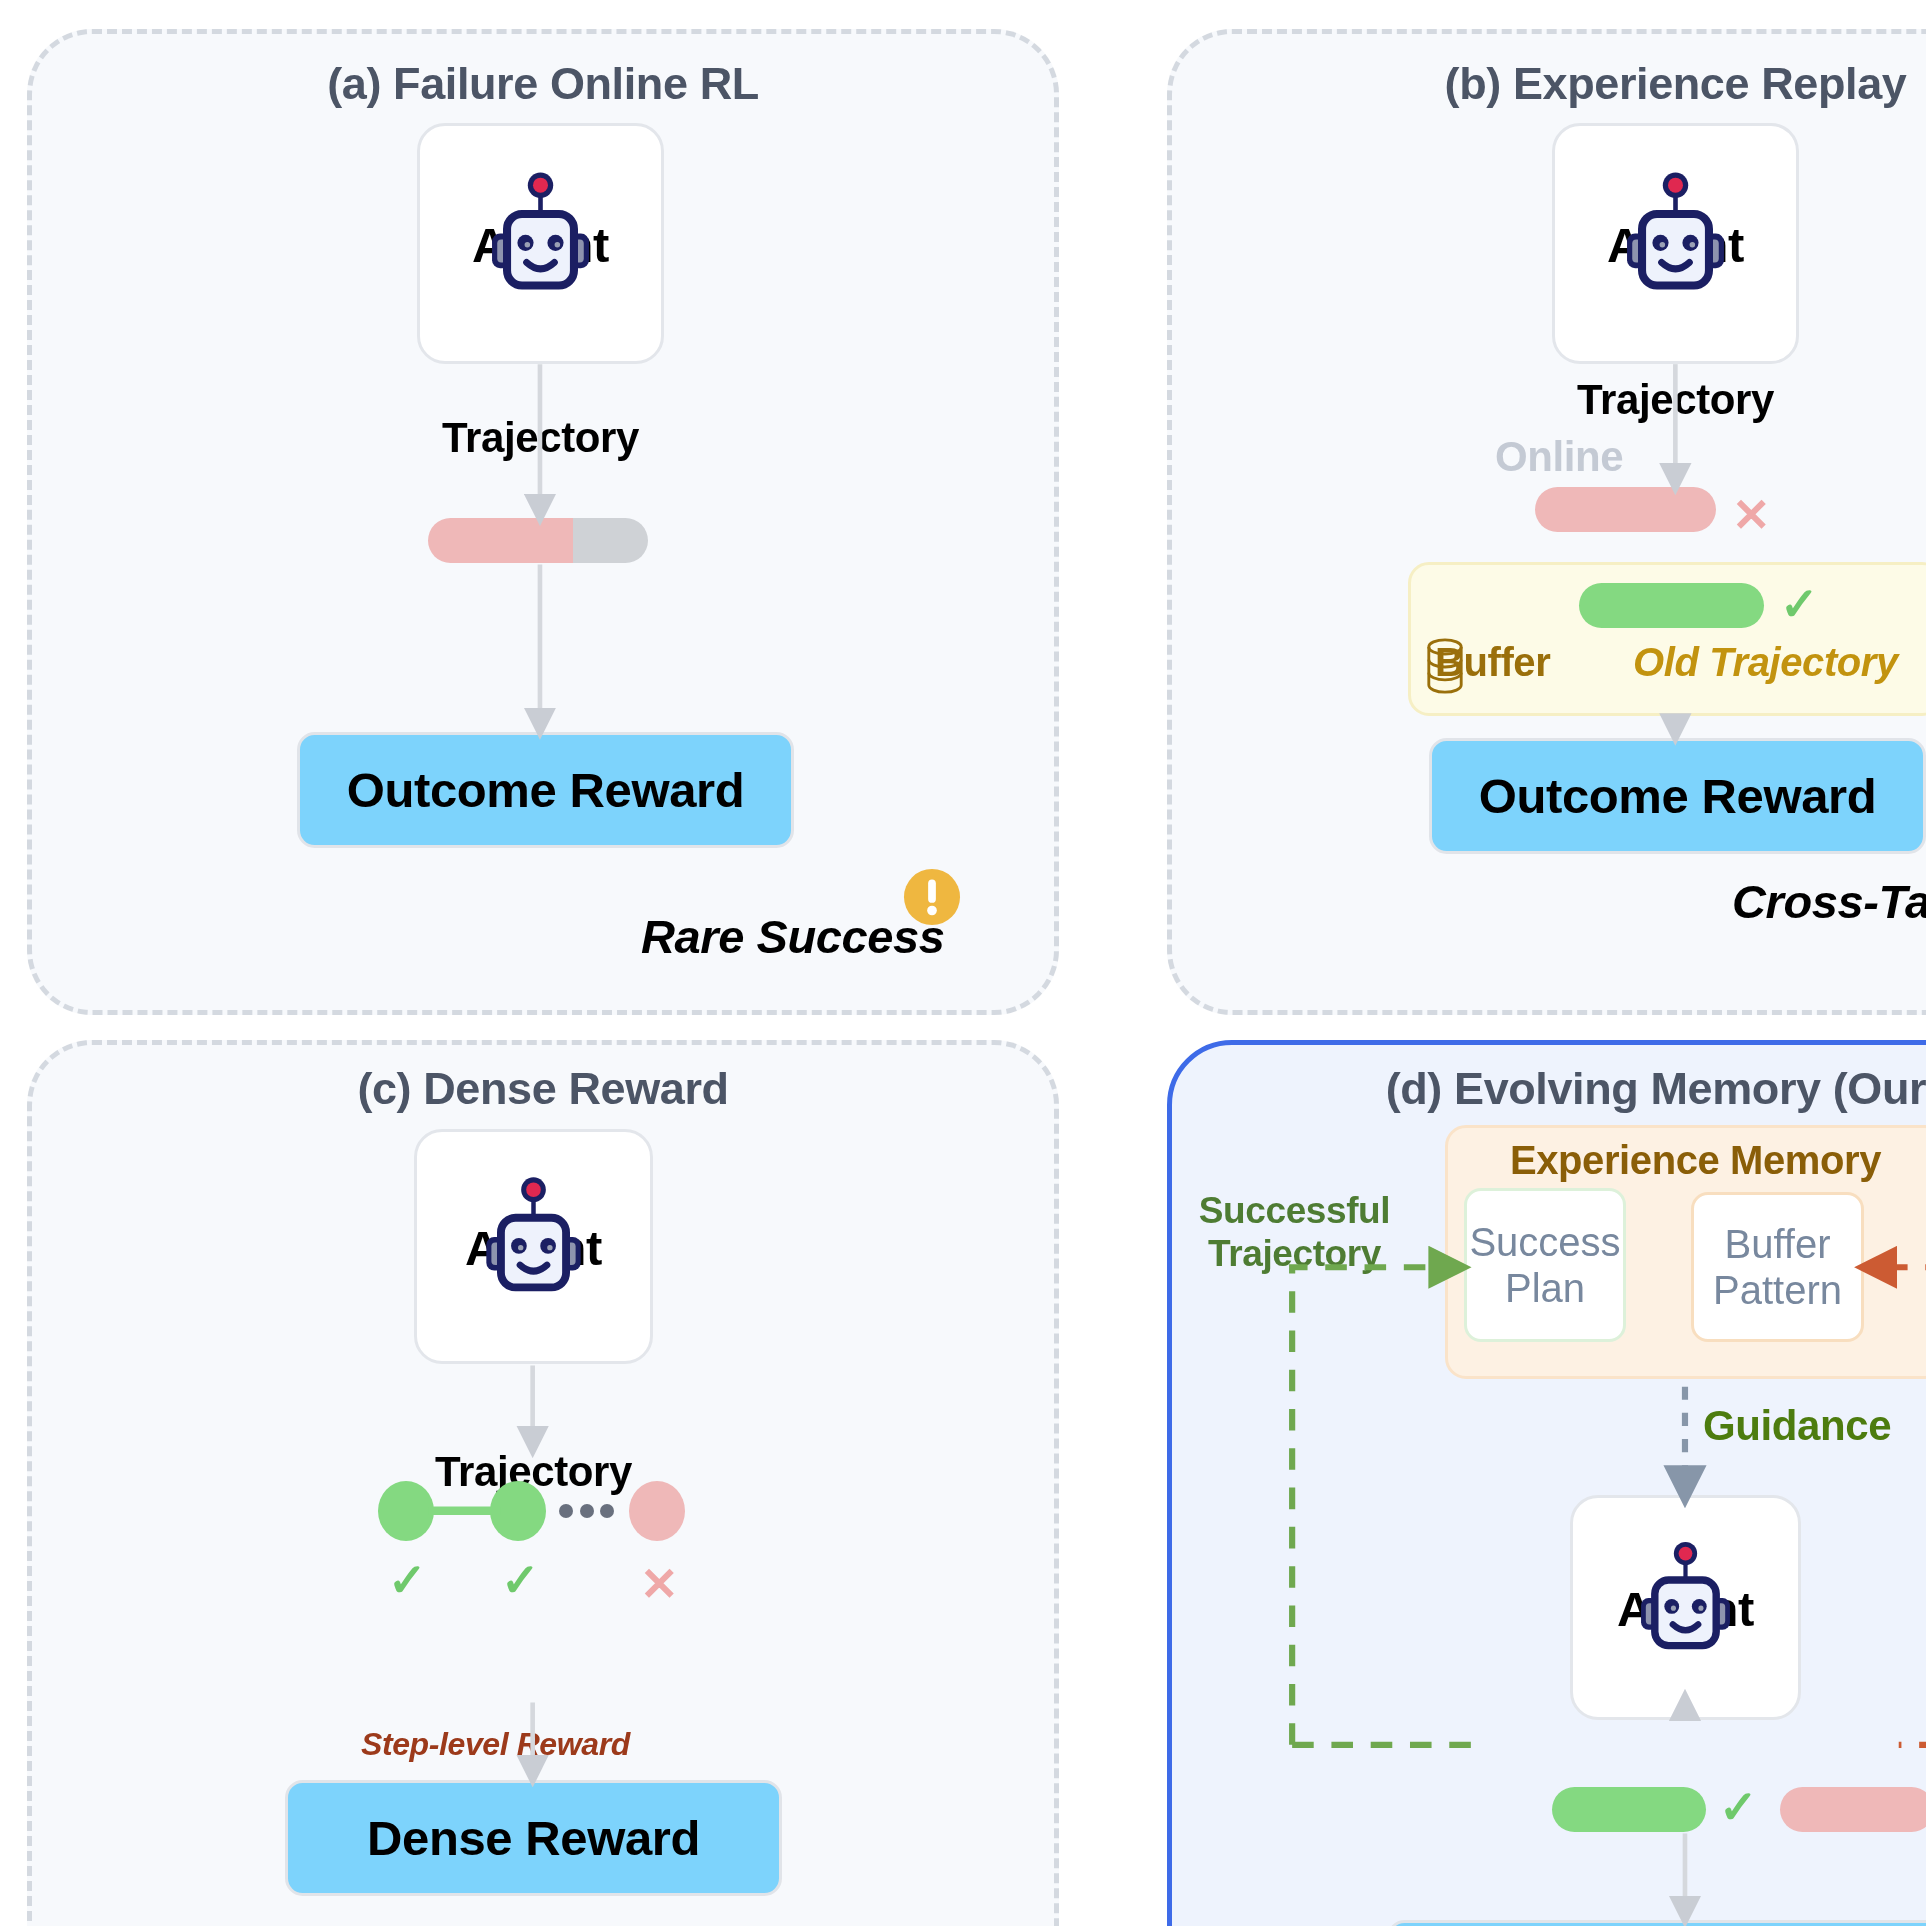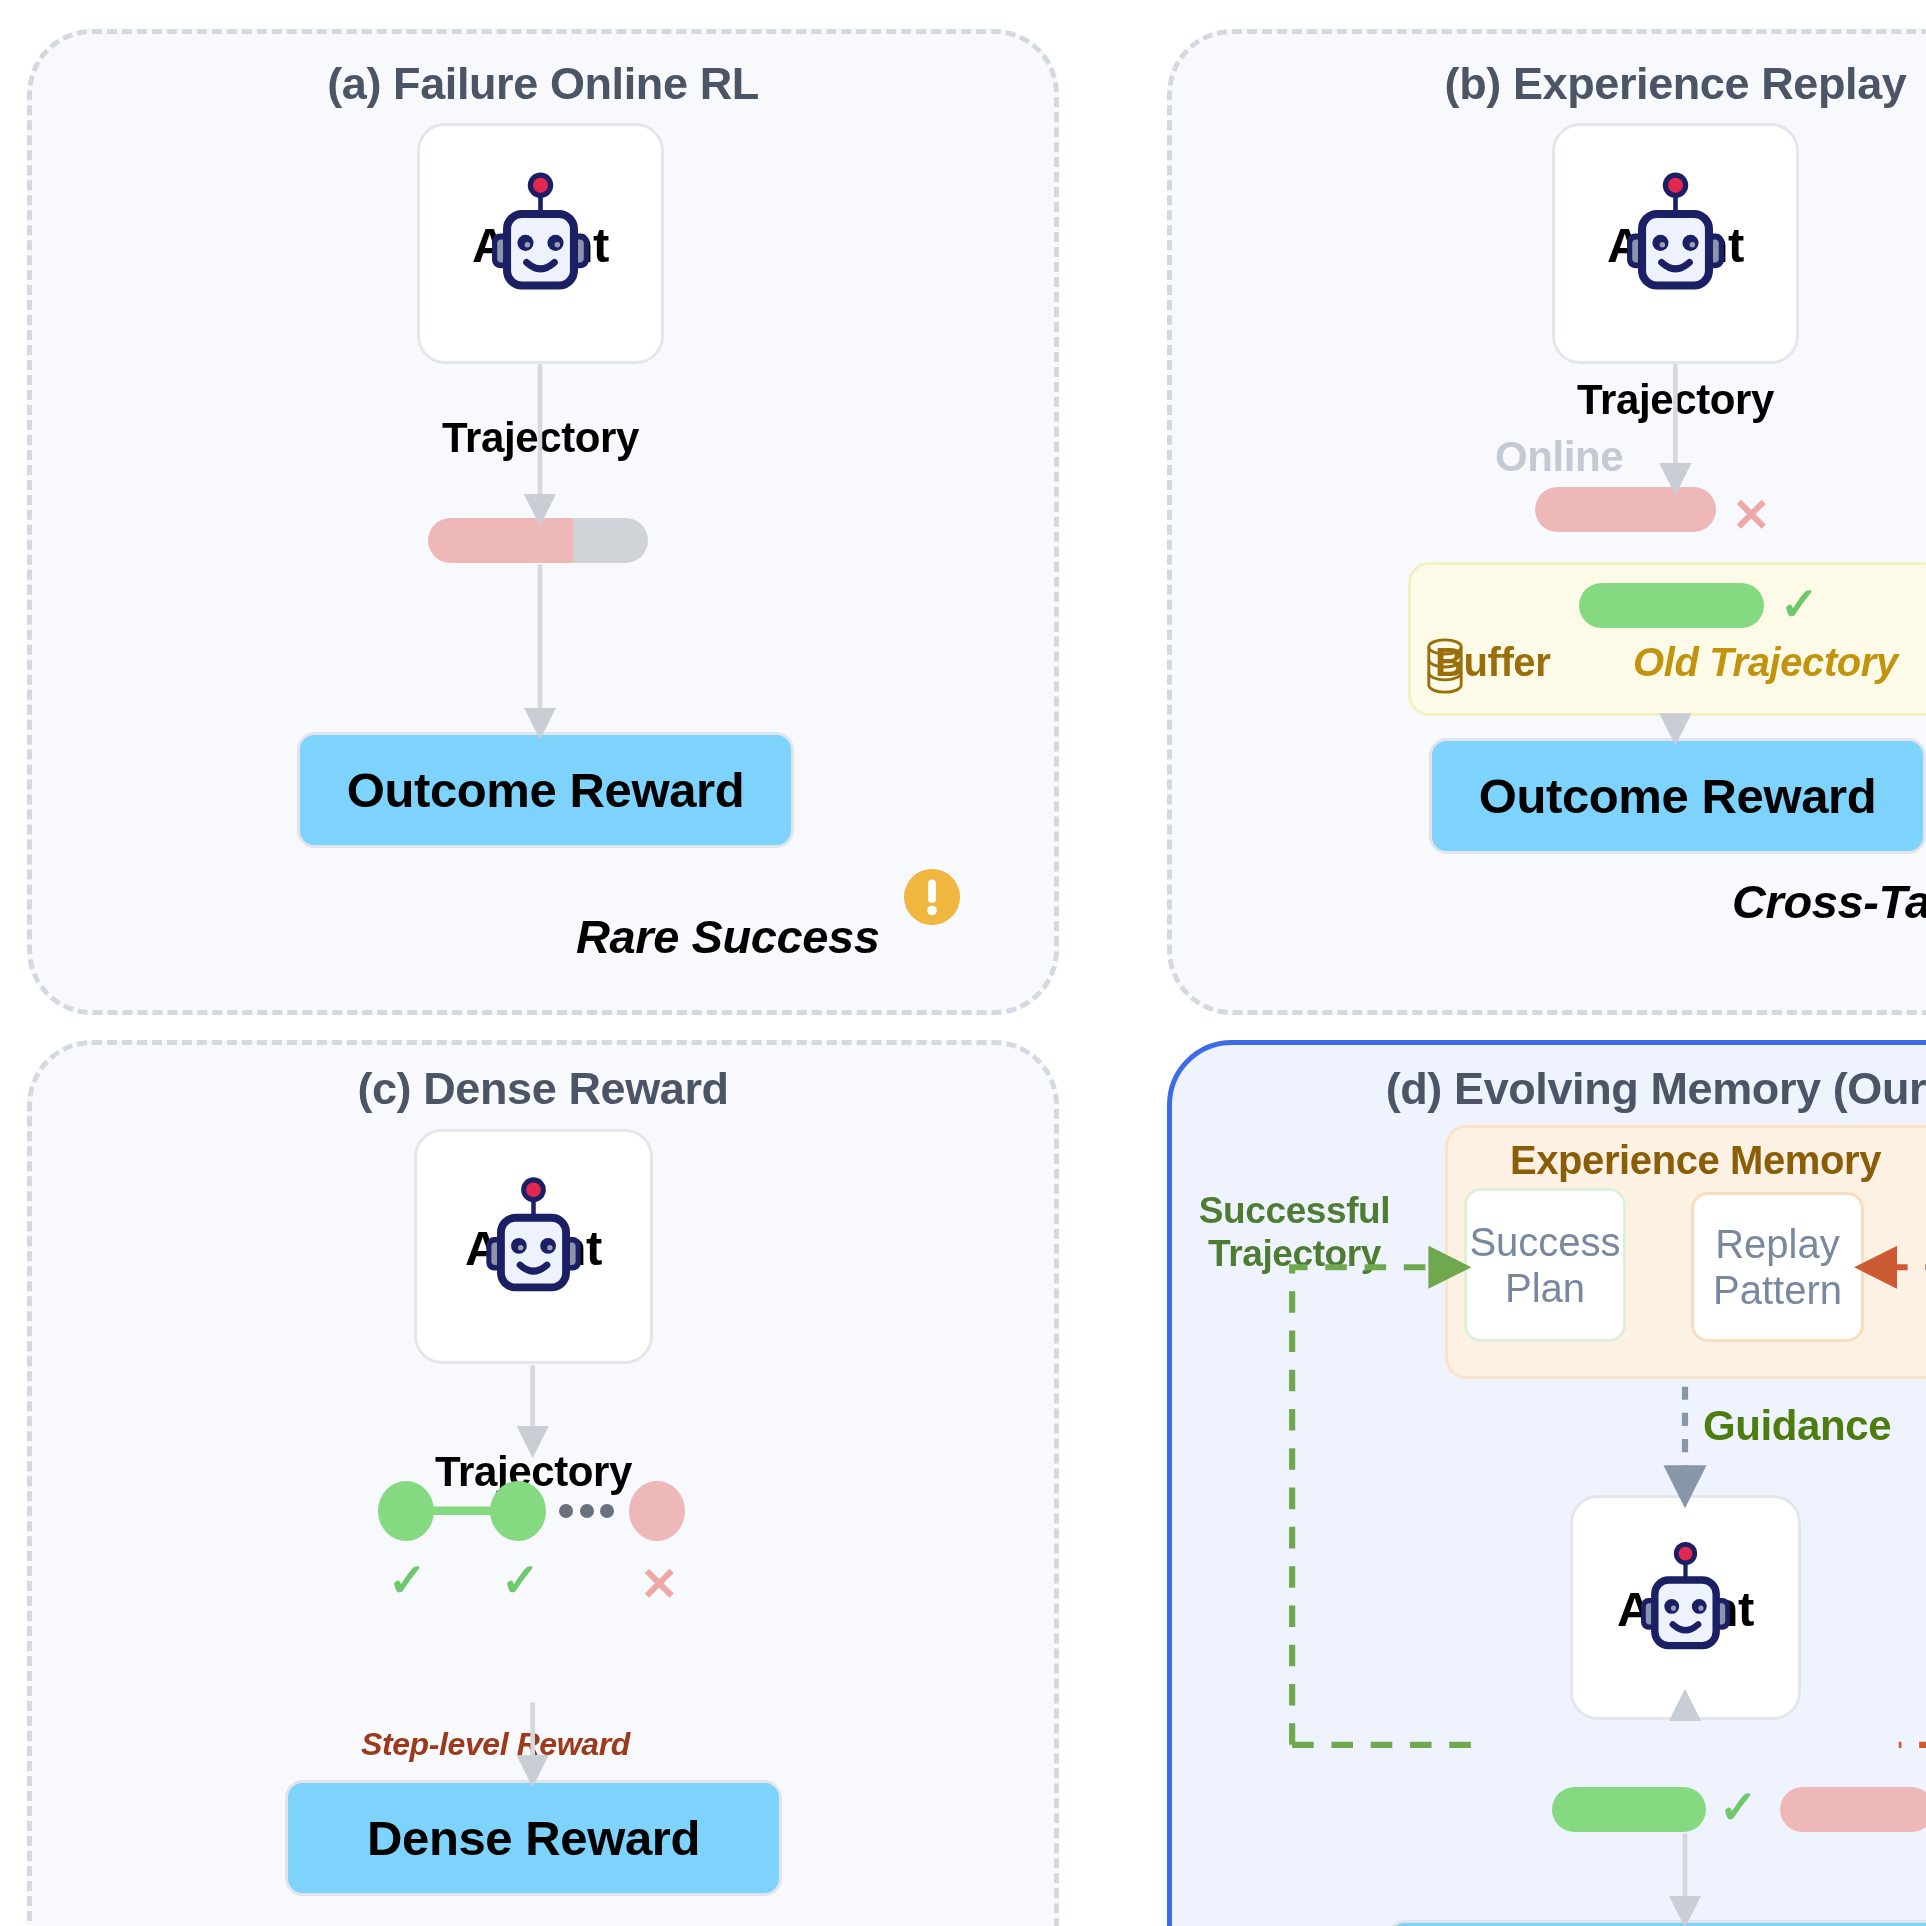--- a/index.html
+++ b/index.html
@@ -139,21 +139,21 @@
 
   <div class="lbl-bold" style="left:417px;top:414px;width:247px;text-align:center;">Trajectory</div>
 
   <div class="bar-split" style="left:428px;top:518px;width:220px;height:45px;">
     <div class="seg" style="width:66%;background:#EFB8B8;"></div>
     <div class="seg" style="width:34%;background:#CFD2D6;"></div>
   </div>
 
   <div class="reward-box" style="left:297px;top:732px;width:497px;height:116px;">Outcome Reward</div>
 
-  <div class="verdict" style="left:576px;top:876px;margin-top:33px;">Rare Success</div>
+  <div class="verdict" style="left:641px;top:876px;margin-top:33px;">Rare Success</div>
   <svg style="left:903px;top:868px;" width="58" height="58" viewBox="0 0 60 60">
     <circle cx="30" cy="30" r="29" fill="#EFB740"></circle>
     <rect x="26" y="12" width="8" height="24" rx="4" fill="#FFFFFF"></rect>
     <circle cx="30" cy="44" r="5" fill="#FFFFFF"></circle>
   </svg>
 
   <div class="panel dashed" style="left:1167px;top:29px;width:1017px;height:986px;">
   </div>
   <div class="panel-title" style="left:1167px;top:58px;width:1017px;">(b) Experience Replay</div>
 
@@ -241,21 +241,21 @@
   <div class="reward-box" style="left:285px;top:1780px;width:497px;height:116px;">Dense Reward</div>
 
   <div class="panel solid-blue" style="left:1167px;top:1040px;width:1017px;height:1032px;">
   </div>
   <div class="panel-title" style="left:1167px;top:1063px;width:1017px;">(d) Evolving Memory (Ours)</div>
 
   <div class="memory-box" style="left:1445px;top:1125px;width:501px;height:254px;"></div>
   <div class="memory-title" style="left:1445px;top:1138px;width:501px;">Experience Memory</div>
 
   <div class="mem-card success" style="left:1464px;top:1188px;width:162px;height:154px;padding:0 15.4px;">Success Plan</div>
-  <div class="mem-card failure" style="left:1691px;top:1192px;width:173px;height:150px;padding:0 15.4px;">Replay Pattern</div>
+  <div class="mem-card failure" style="left:1691px;top:1192px;width:173px;height:150px;padding:0 15.4px;">Buffer Pattern</div>
 
   <div class="side-note green" style="left:1175px;top:1190px;width:239px;">Successful Trajectory</div>
 
   <div class="lbl-slate" style="left:1703px;top:1402px;">Guidance</div>
 
   <div class="agent-card" style="left:1570px;top:1495px;width:231px;height:225px;">
     <svg width="127" height="139" viewBox="0 0 120 130">
       <line x1="60" y1="22" x2="60" y2="40" stroke="#1B1F63" stroke-width="4" stroke-linecap="round"></line>
       <circle cx="60" cy="14" r="11" fill="#1B1F63"></circle>
       <circle cx="60" cy="14" r="6.5" fill="#E02850"></circle>

